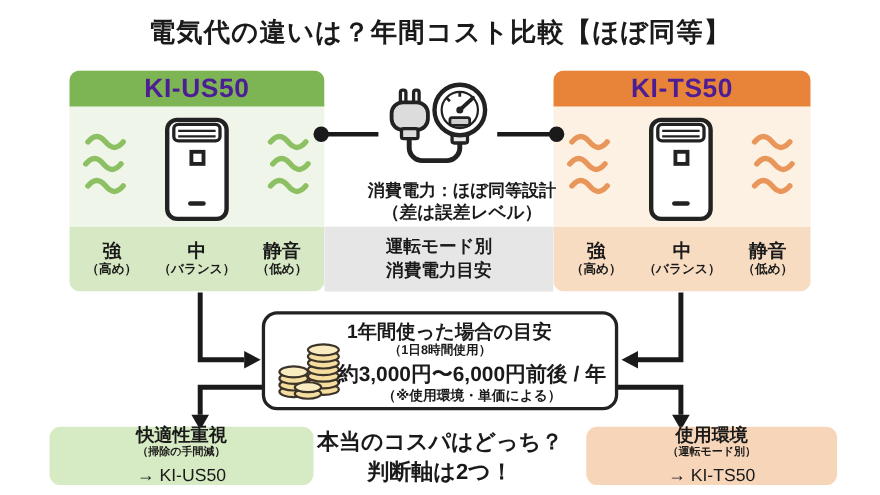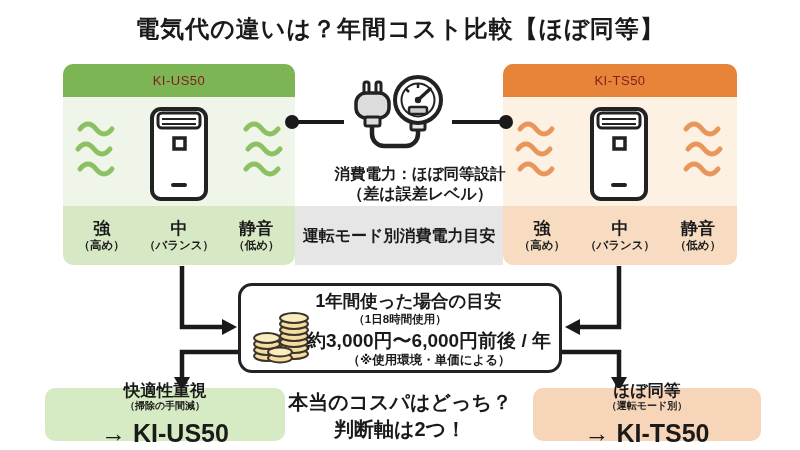--- a/index.html
+++ b/index.html
@@ -7,42 +7,42 @@
   .stage{position:relative;width:800px;height:450px;overflow:hidden;background:#fff;}
 
   .title{position:absolute;top:13px;left:0;width:800px;text-align:center;
          font-size:24px;font-weight:bold;letter-spacing:1px;}
 
   
   .panel{position:absolute;top:64px;width:232px;border-radius:10px;overflow:hidden;}
   .panel.left{left:63px;}
   .panel.right{left:503px;width:234px;}
   .panel-header{height:33px;display:flex;align-items:center;justify-content:center;
-                color:#7f1d1d;font-weight:normal;font-size:13px;letter-spacing:.5px;}
+                color:#4c1d95;font-weight:bold;font-size:24px;letter-spacing:.5px;}
   .panel.left  .panel-header{background:#7db454;}
   .panel.right .panel-header{background:#e78439;}
   .panel-body{height:109px;position:relative;}
   .panel.left  .panel-body{background:#eff5e8;}
   .panel.right .panel-body{background:#fdf1e4;}
   .mode-row{height:59px;display:flex;align-items:center;}
   .panel.left  .mode-row{background:#d7e9c4;}
   .panel.right .mode-row{background:#f7dcc2;}
   .mode-col{flex:1;text-align:center;line-height:1.15;}
   .mode-label{font-weight:bold;font-size:17px;}
   .mode-sub{font-size:11.5px;font-weight:bold;}
 
   .purifier{position:absolute;left:1px;top:8px;}
   .panel .outline{stroke:#222;fill:#fff;}
   .panel.left  .wave{stroke:#8cc063;}
   .panel.right .wave{stroke:#e9965a;}
   .wave{fill:none;stroke-width:5;stroke-linecap:round;}
 
   
   .mode-band{position:absolute;left:295px;top:206px;width:208px;height:59px;background:#e6e6e6;
-             display:flex;flex-direction:row;align-items:center;justify-content:center;
+             display:flex;flex-direction:column;align-items:center;justify-content:center;
              font-weight:bold;font-size:16px;line-height:1.35;}
   .power-caption{position:absolute;left:295px;top:148px;width:250px;text-align:center;line-height:1.3;margin-top:16px;}
   .power-line1{font-weight:bold;font-size:15.5px;}
   .power-line2{font-weight:bold;font-size:16px;}
   .plug-icon{position:absolute;left:340px;top:72px;}
 
   
   .overlay{position:absolute;left:0;top:0;pointer-events:none;}
 
   
@@ -57,21 +57,21 @@
   .cost-note{font-weight:bold;font-size:12.5px;}
 
   
   .bottom-box{position:absolute;top:388px;height:53px;border-radius:10px;
               display:flex;align-items:center;justify-content:center;gap:7px;box-sizing:border-box;flex-direction:column;}
   .bottom-box.green {left:45px;width:240px;background:#d6ebc3;}
   .bottom-box.orange{left:533px;width:228px;background:#f7d5b8;}
   .bb-col{text-align:center;line-height:1.15;}
   .bb-title{font-weight:bold;font-size:16.5px;}
   .bb-sub{font-weight:bold;font-size:10px;}
-  .bb-result{font-weight:bold;font-size:25px;white-space:nowrap;text-align:right;}
+  .bb-result{font-weight:normal;font-size:16px;white-space:nowrap;text-align:right;}
 
   .bottom-question{position:absolute;left:280px;top:389px;width:240px;text-align:center;
                    font-weight:bold;font-size:20px;line-height:1.35;}
 </style>
 </head>
 <body>
 
 <div class="stage">
 
   <div class="title">電気代の違いは？年間コスト比較【ほぼ同等】</div>
@@ -224,19 +224,19 @@
     <div class="bb-result">→ KI-US50</div>
   </div>
 
   <div class="bottom-question">
     <div>本当のコスパはどっち？</div>
     <div>判断軸は2つ！</div>
   </div>
 
   <div class="bottom-box orange">
     <div class="bb-col">
-      <div class="bb-title">ほぼ同等</div>
+      <div class="bb-title">使用環境</div>
       <div class="bb-sub">（運転モード別）</div>
     </div>
     <div class="bb-result">→ KI-TS50</div>
   </div>
 
 </div>
 
 </body></html>

